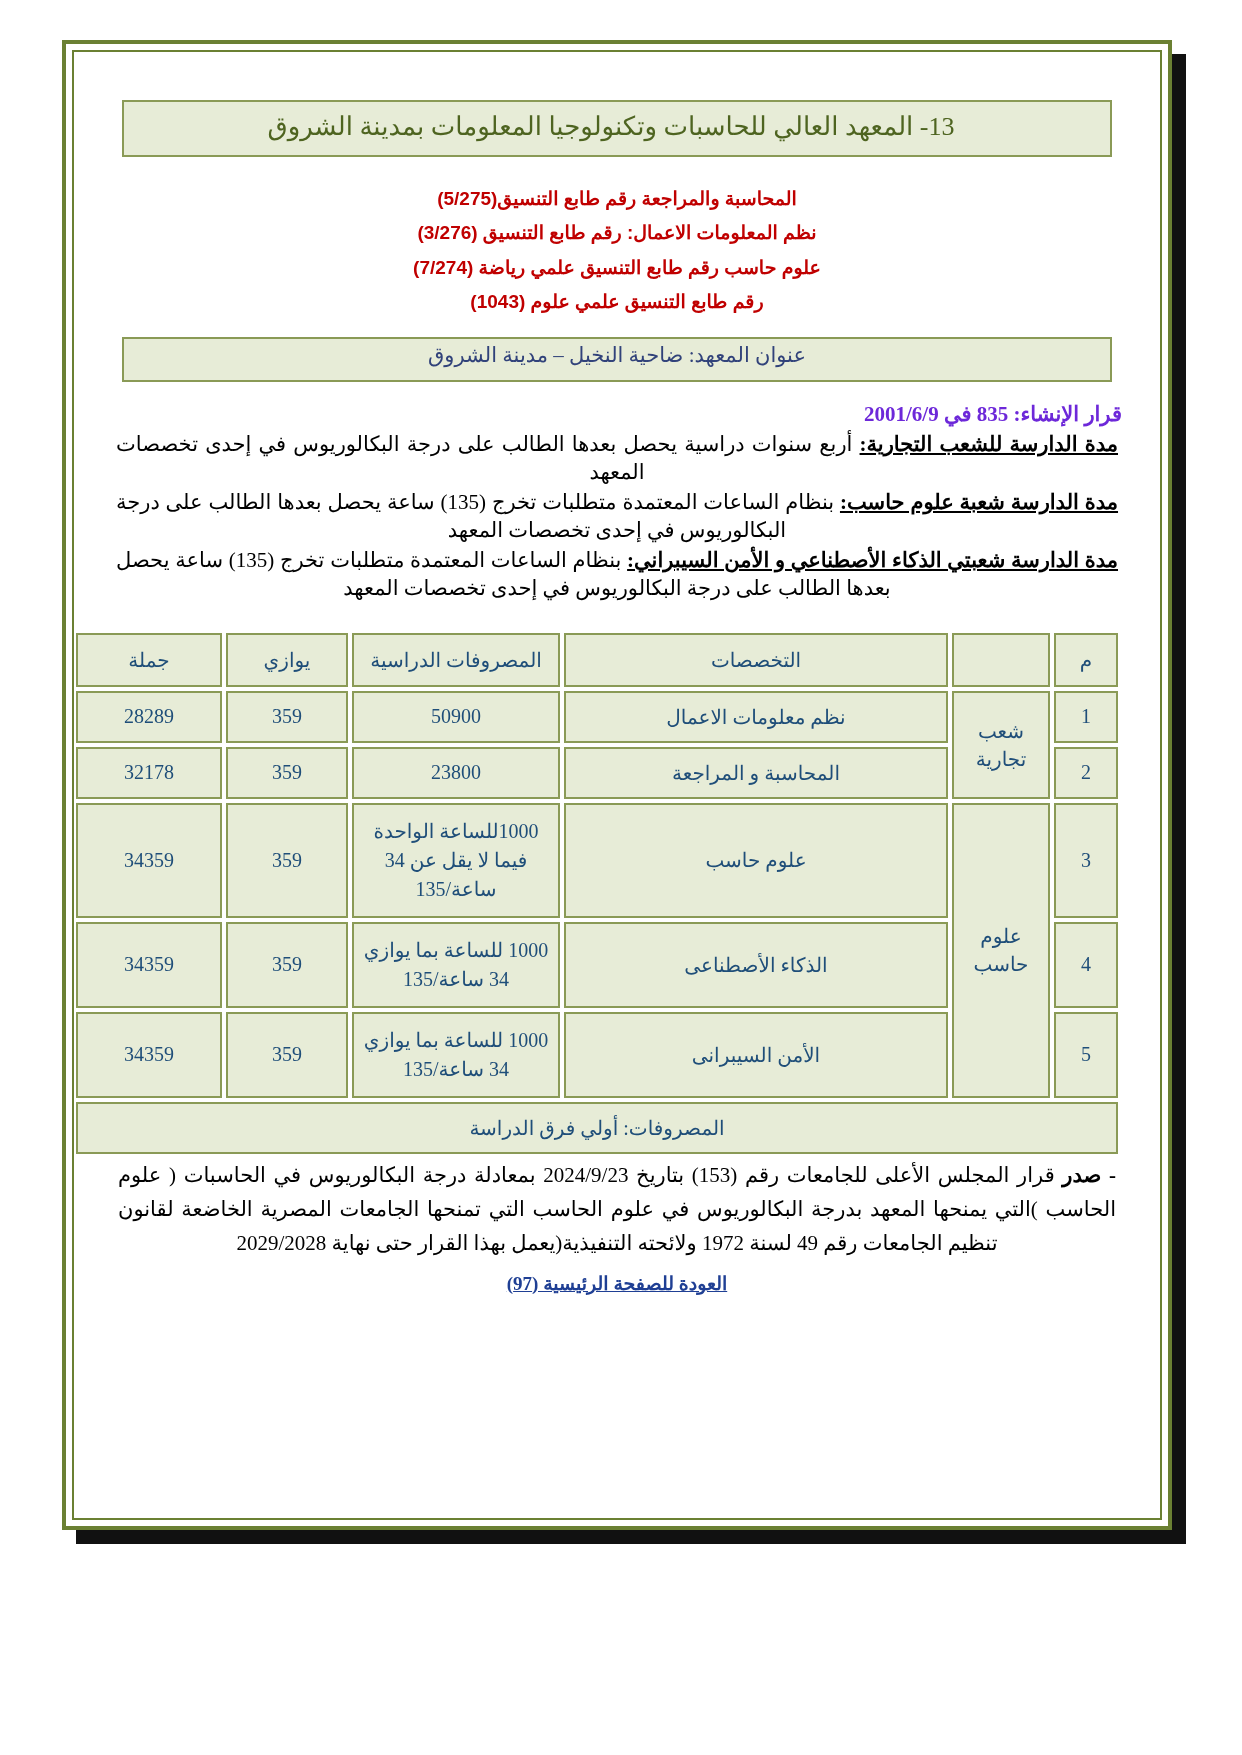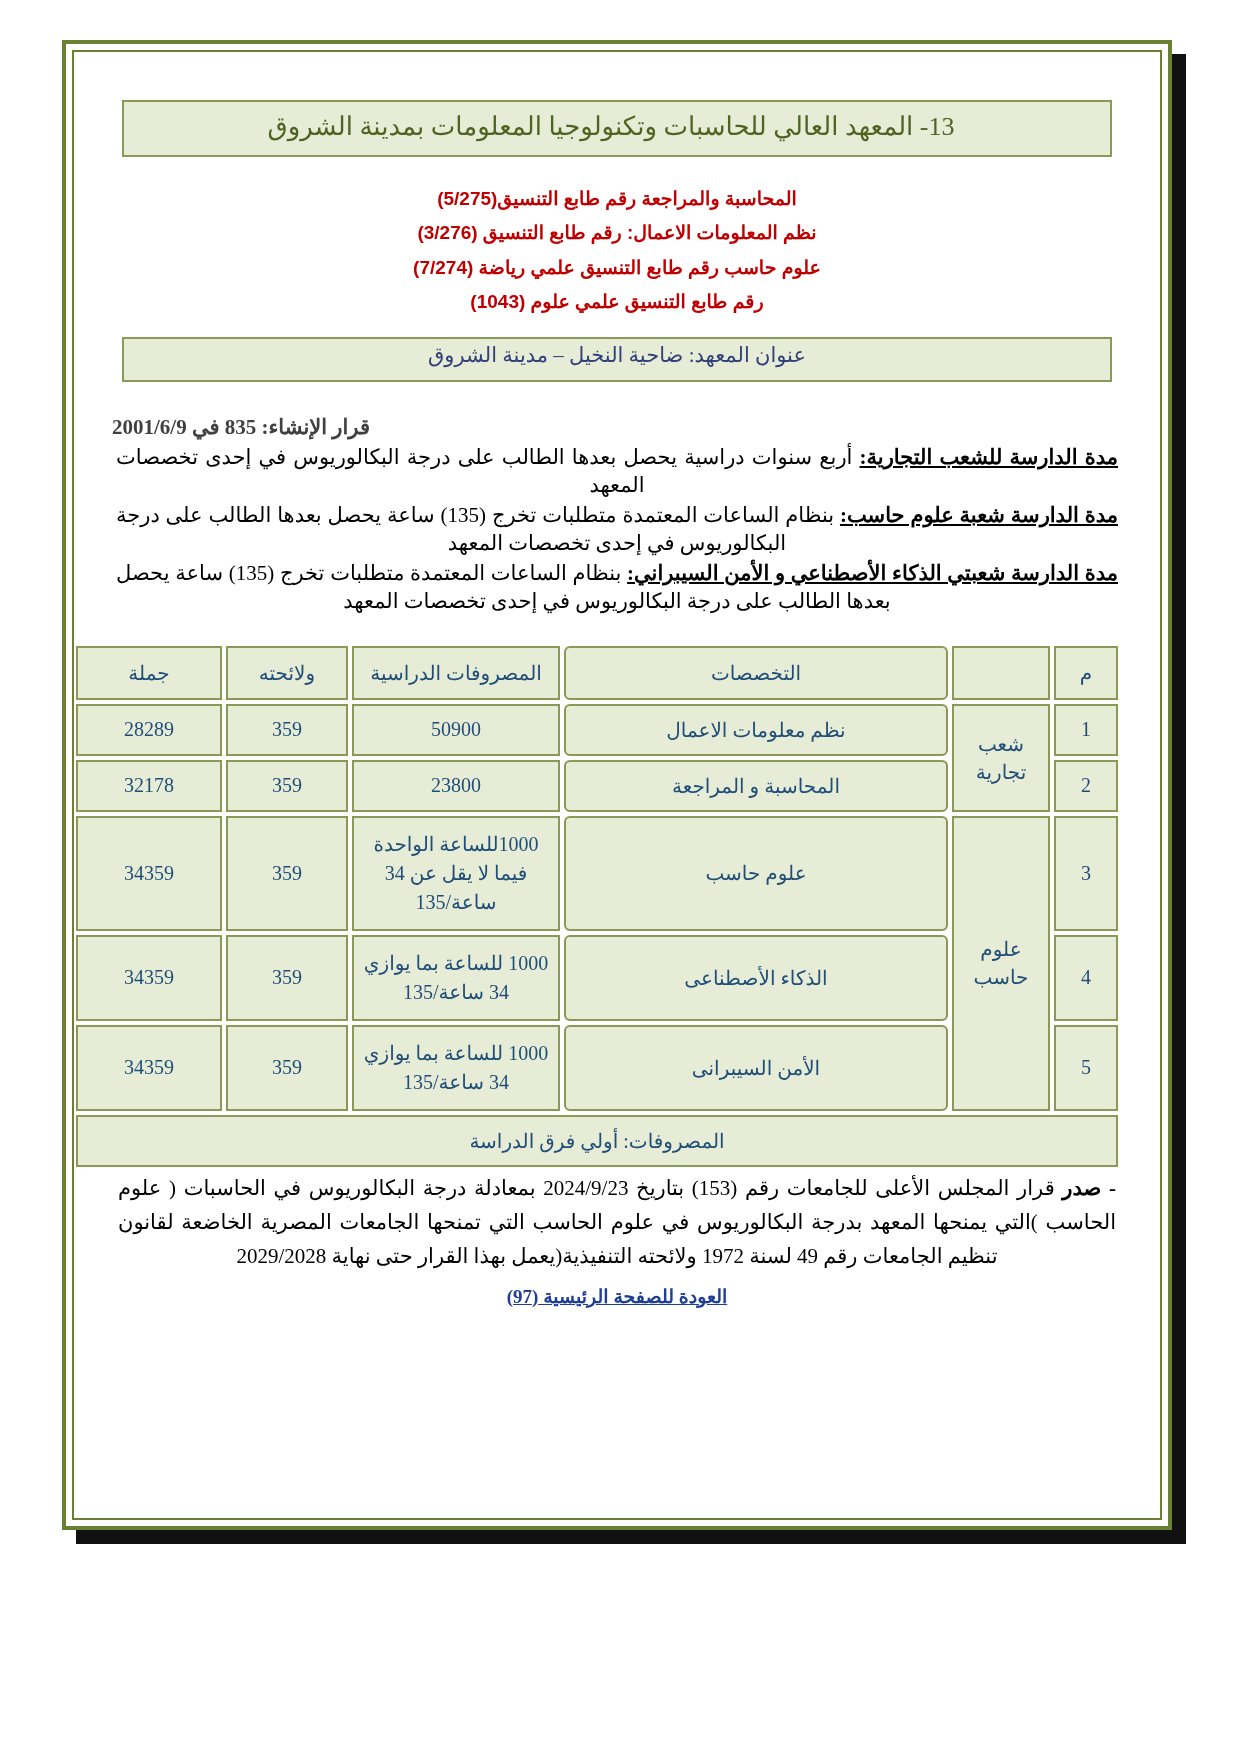--- a/index.html
+++ b/index.html
@@ -67,26 +67,26 @@
   .coord-line {
     color: #c00000;
     font-weight: bold;
     font-size: 19px;
     line-height: 1.35;
     margin: 9px 0;
     font-family: "Liberation Sans", sans-serif;
   }
 
   .decree-line {
-    text-align: left;
-    color: #404040;
+    text-align: right;
+    color: #6d28d9;
     font-weight: bold;
     font-size: 21px;
     font-family: "Liberation Serif", serif;
-    margin: 33px 0 4px 0;
+    margin: 20px 0 4px 0;
   }
 
   
   .body-block { margin: 2px 4px 0 4px; }
   .body-para {
     font-size: 21px;
     line-height: 1.33;
     color: #000000;
     text-align: justify;
     text-align-last: center;
@@ -109,21 +109,21 @@
     background: #e7ecd7;
     border: 2px solid #8a9a56;
     color: #1f4e79;
     text-align: center;
     vertical-align: middle;
     font-size: 20px;
     padding: 12px 4px;
   }
   td.c-num    { width: 52px; }
   td.c-group  { width: 86px; }
-  td.c-spec   { width: 372px; border-radius: 6px; }
+  td.c-spec   { width: 372px; }
   td.c-fee    { width: 196px; margin-top: 29px; }
   td.c-extra  { width: 110px; }
   td.c-total  { width: 134px; }
   td.hdr { font-size: 20px; line-height: 1.3; }
   td.fee-multi { font-size: 19px; line-height: 1.45; text-align: center; }
   td.vtop { vertical-align: top; padding-top: 8px; }
   td.group-cell { font-size: 20px; line-height: 1.4; }
   td.blank-cell { color: transparent; }
   td.footer-note {
     font-size: 20px;
@@ -187,21 +187,21 @@
       <p class="body-para"><span class="lead">مدة الدارسة شعبتي الذكاء الأصطناعي و الأمن السيبراني:</span><span> بنظام الساعات المعتمدة متطلبات تخرج (135) ساعة يحصل بعدها الطالب على درجة البكالوريوس في إحدى تخصصات المعهد</span></p>
     </div>
 
     <table class="fees">
       <tbody>
         <tr>
           <td class="c-num hdr">م</td>
           <td class="c-group hdr blank-cell"></td>
           <td class="c-spec hdr">التخصصات</td>
           <td class="c-fee hdr">المصروفات الدراسية</td>
-          <td class="c-extra hdr">ولائحته</td>
+          <td class="c-extra hdr">يوازي</td>
           <td class="c-total hdr">جملة</td>
         </tr>
 
         <tr>
           <td class="c-num">1</td>
           <td class="c-group group-cell" rowspan="2">شعب تجارية</td>
           <td class="c-spec">نظم معلومات الاعمال</td>
           <td class="c-fee">50900</td>
           <td class="c-extra">359</td>
           <td class="c-total">28289</td>

